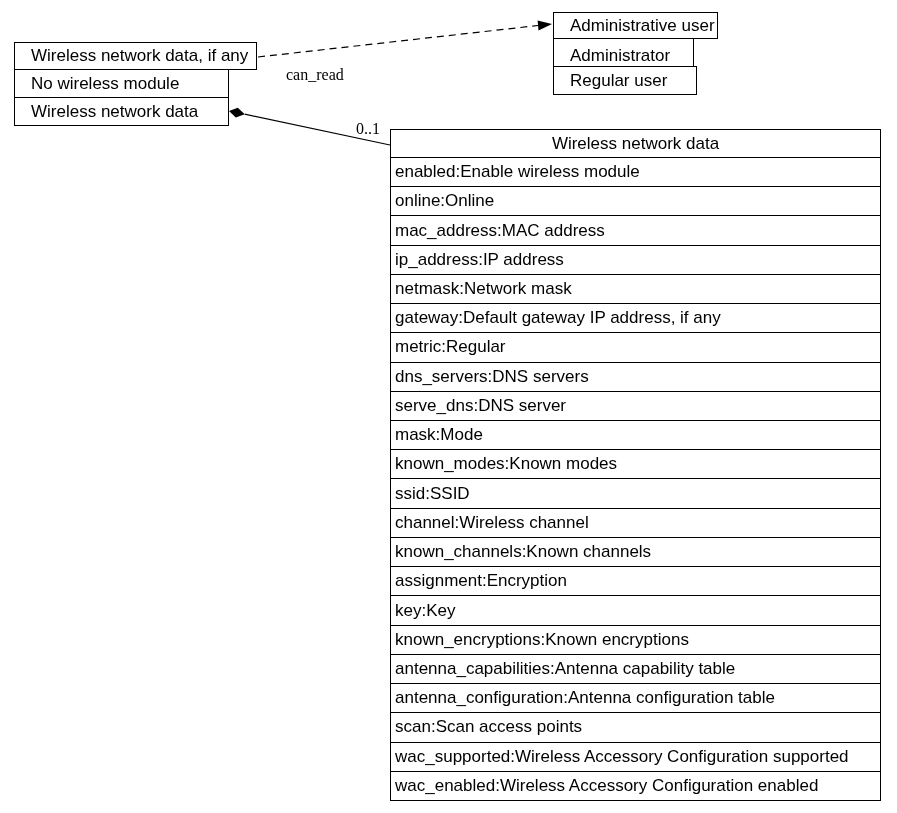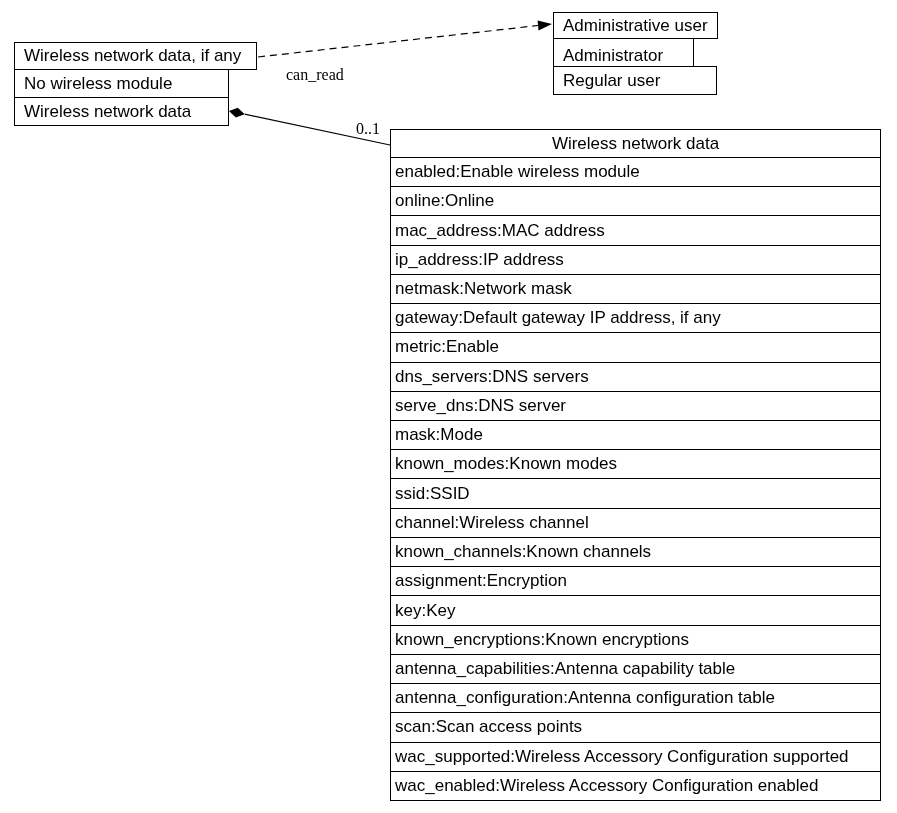--- a/index.html
+++ b/index.html
@@ -18,31 +18,31 @@
     width: 897px; height: 813px;
     pointer-events: none;
   }
   .node {
     position: absolute;
     box-sizing: border-box;
     border: 1px solid #000000;
     background: #ffffff;
     display: flex;
     align-items: center;
-    padding-left: 9px;
+    padding-left: 16px;
     font-size: 17px;
     white-space: nowrap;
     overflow: hidden;
   }
   .node-a1 { left: 14px;  top: 42px; width: 243px; height: 28px; }
   .node-a2 { left: 14px;  top: 69px; width: 215px; height: 29px; }
   .node-a3 { left: 14px;  top: 97px; width: 215px; height: 29px; }
   .node-b1 { left: 553px; top: 12px; width: 165px; height: 27px; }
   .node-b2 { left: 553px; top: 38px; width: 141px; height: 29px; align-items: flex-end; }
-  .node-b3 { left: 553px; top: 66px; width: 164px; height: 29px; align-items: center; }
+  .node-b3 { left: 553px; top: 66px; width: 144px; height: 29px; align-items: center; }
   .edge-label {
     position: absolute;
     font-family: "Liberation Serif", serif;
     font-size: 16px;
     white-space: nowrap;
     background: transparent;
   }
   .label-can-read { left: 286px; top: 23px; margin-top: 43px; }
   .label-mult     { left: 356px; top: 120px; }
   .class-box {
@@ -115,21 +115,21 @@
 
   <div class="class-box">
     <div class="class-header">Wireless network data</div>
     <div class="class-rows">
         <div class="class-row">enabled:Enable wireless module</div>
         <div class="class-row">online:Online</div>
         <div class="class-row">mac_address:MAC address</div>
         <div class="class-row">ip_address:IP address</div>
         <div class="class-row">netmask:Network mask</div>
         <div class="class-row">gateway:Default gateway IP address, if any</div>
-        <div class="class-row">metric:Enable</div>
+        <div class="class-row">metric:Regular</div>
         <div class="class-row">dns_servers:DNS servers</div>
         <div class="class-row">serve_dns:DNS server</div>
         <div class="class-row">mask:Mode</div>
         <div class="class-row">known_modes:Known modes</div>
         <div class="class-row">ssid:SSID</div>
         <div class="class-row">channel:Wireless channel</div>
         <div class="class-row">known_channels:Known channels</div>
         <div class="class-row">assignment:Encryption</div>
         <div class="class-row">key:Key</div>
         <div class="class-row">known_encryptions:Known encryptions</div>

